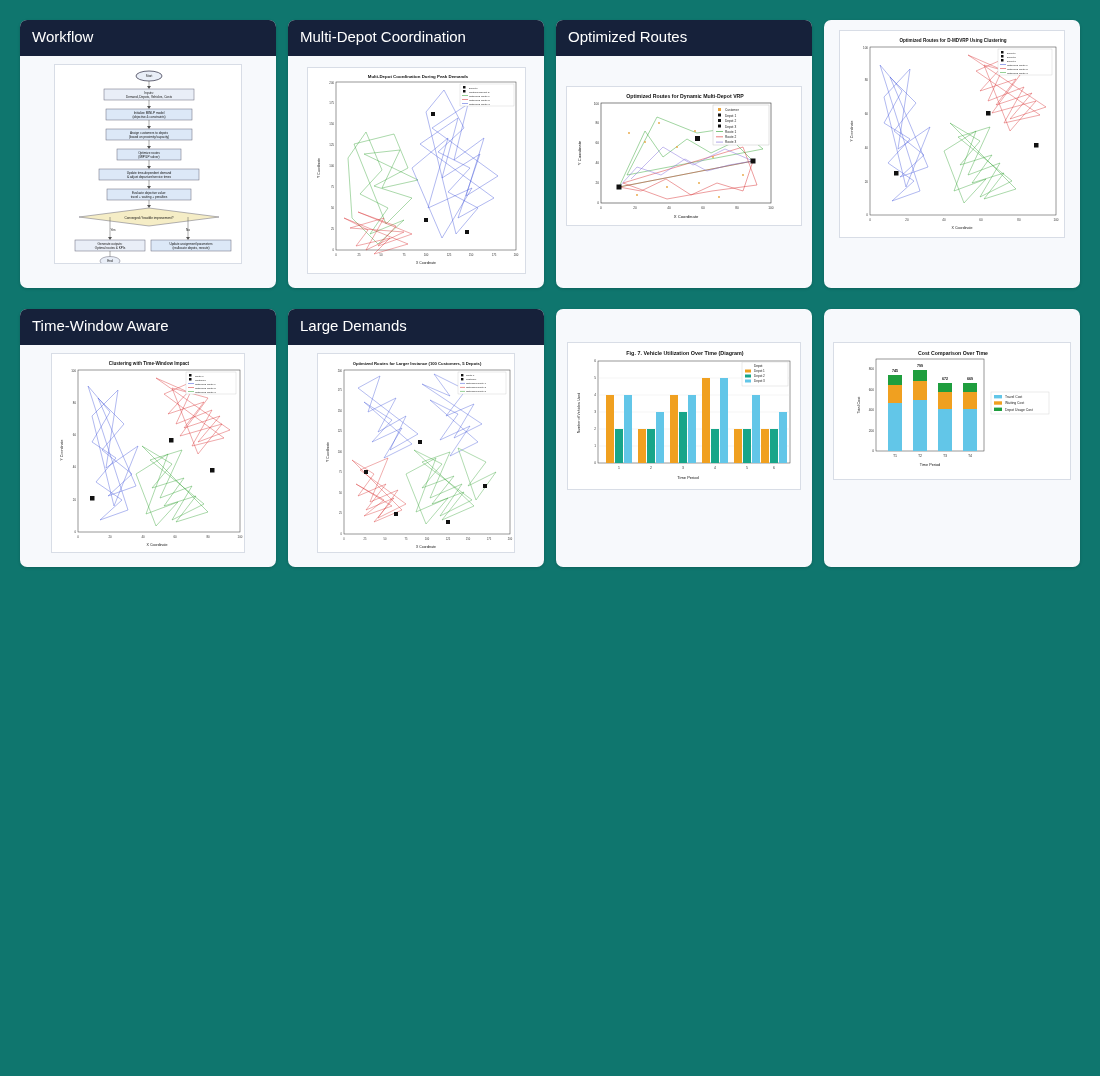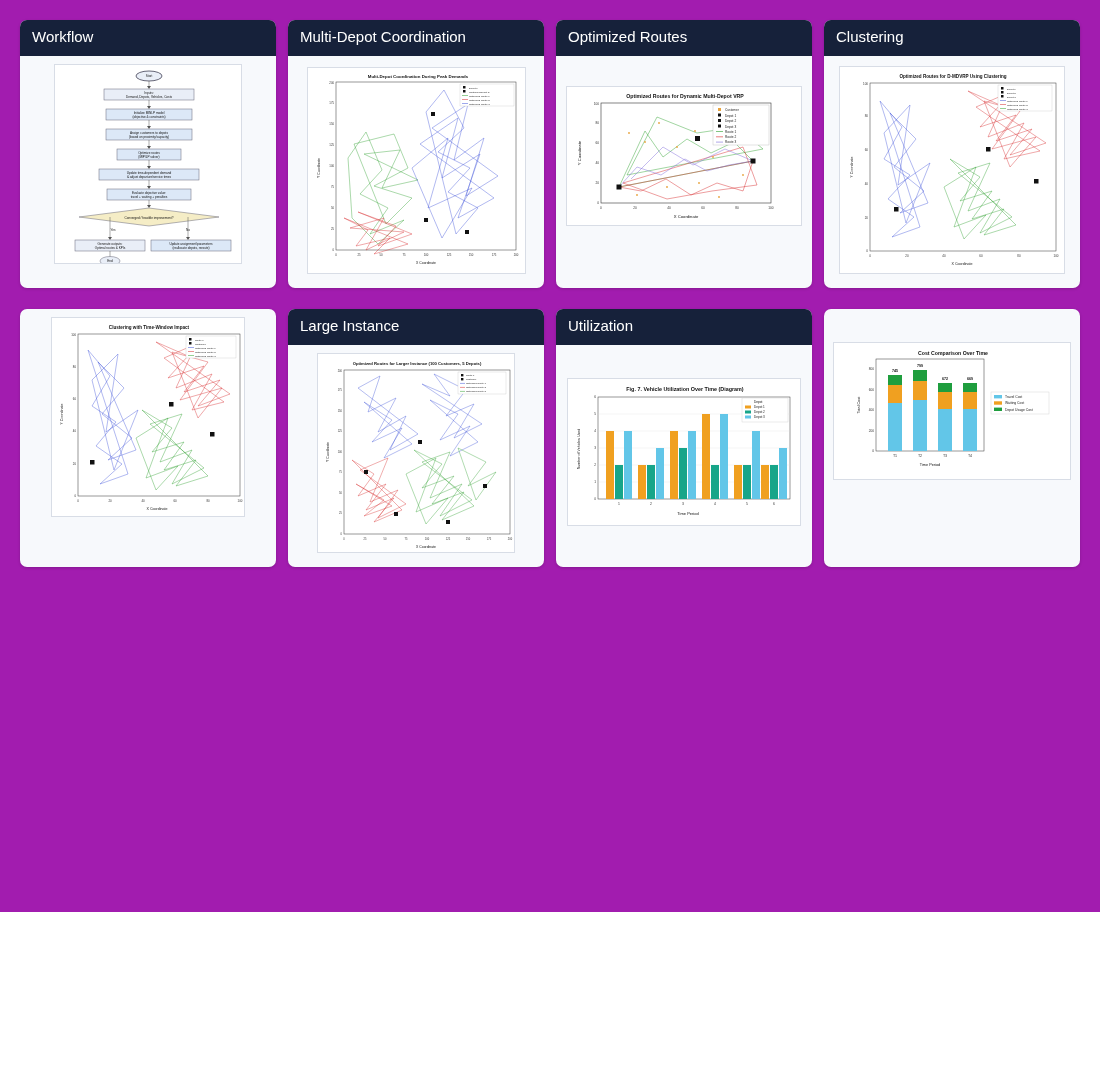--- a/index.html
+++ b/index.html
@@ -3,23 +3,23 @@
 <meta charset="utf-8">
 <style>
   html, body {
     margin: 0;
     padding: 0;
     background: #ffffff;
     font-family: "Liberation Sans", sans-serif;
   }
   #page {
     width: 1100px;
-    height: 912px;
+    height: 1076px;
     position: relative;
-    background: #a21caf;
+    background: #0f766e;
     overflow: hidden;
   }
   .grid {
     display: grid;
     grid-template-columns: repeat(4, 256px);
     gap: 21px 12px;
     padding: 20px 20px 0 20px;
     box-sizing: border-box;
   }
   .card {
@@ -289,21 +289,20 @@
               <text x="158" y="51.1" font-size="3.2" fill="#222" font-family="Liberation Sans, sans-serif">Route 2</text>
               <line x1="149" y1="55.1" x2="156" y2="55.1" stroke="#7b68d9" stroke-width="0.6"></line>
               <text x="158" y="56.4" font-size="3.2" fill="#222" font-family="Liberation Sans, sans-serif">Route 3</text>
             </g>
           </svg>
         </div>
       </div>
     </div>
 
     <div class="card">
-      <div class="card-header">Clustering</div>
       <div class="card-body">
         <div class="figure" style="width:226px;height:208px;margin-top:2px;">
           <svg viewBox="0 0 226 208" width="226" height="208">
             <rect x="0" y="0" width="226" height="208" fill="#ffffff"></rect>
             <text x="113" y="11" text-anchor="middle" font-size="4.6" font-weight="bold" fill="#111" font-family="Liberation Sans, sans-serif">Optimized Routes for D-MDVRP Using Clustering</text>
             <rect x="30" y="16" width="186" height="168" fill="none" stroke="#333" stroke-width="0.5"></rect>
             <g fill="none" stroke-width="0.4">
               <polyline stroke="#3b4fd8" points="40,34 62,60 44,92 70,108 48,132 74,150 52,170 80,160 40,34"></polyline>
               <polyline stroke="#3b4fd8" points="50,46 76,72 54,100 84,124 60,146 88,136 50,46"></polyline>
               <polyline stroke="#3b4fd8" points="44,66 70,38 58,118 90,96 66,156 44,66"></polyline>
@@ -351,20 +350,21 @@
               <text x="167" y="38.6" font-size="2.5" fill="#222" font-family="Liberation Sans, sans-serif">Optimized Route 2</text>
               <line x1="160" y1="41.5" x2="166" y2="41.5" stroke="#2ca02c" stroke-width="0.5"></line>
               <text x="167" y="42.6" font-size="2.5" fill="#222" font-family="Liberation Sans, sans-serif">Optimized Route 3</text>
             </g>
           </svg>
         </div>
       </div>
     </div>
 
     <div class="card">
+      <div class="card-header">Time-Window Aware</div>
       <div class="card-body">
         <div class="figure" style="width:194px;height:200px;">
           <svg viewBox="0 0 194 200" width="194" height="200">
             <rect x="0" y="0" width="194" height="200" fill="#ffffff"></rect>
             <text x="97" y="11" text-anchor="middle" font-size="4.6" font-weight="bold" fill="#111" font-family="Liberation Sans, sans-serif">Clustering with Time-Window Impact</text>
             <rect x="26" y="16" width="162" height="162" fill="none" stroke="#333" stroke-width="0.5"></rect>
             <g fill="none" stroke-width="0.4">
               <polyline stroke="#3b4fd8" points="36,32 58,58 40,88 64,104 44,128 70,146 48,166 76,156 36,32"></polyline>
               <polyline stroke="#3b4fd8" points="46,44 72,70 50,96 80,120 56,142 84,132 46,44"></polyline>
               <polyline stroke="#3b4fd8" points="40,62 66,36 54,114 86,92 62,152 40,62"></polyline>
@@ -410,21 +410,21 @@
               <text x="143" y="34.6" font-size="2.5" fill="#222" font-family="Liberation Sans, sans-serif">Optimized Route 2</text>
               <line x1="136" y1="37.5" x2="142" y2="37.5" stroke="#2ca02c" stroke-width="0.5"></line>
               <text x="143" y="38.6" font-size="2.5" fill="#222" font-family="Liberation Sans, sans-serif">Optimized Route 3</text>
             </g>
           </svg>
         </div>
       </div>
     </div>
 
     <div class="card">
-      <div class="card-header">Large Instance</div>
+      <div class="card-header">Large Demands</div>
       <div class="card-body">
         <div class="figure" style="width:198px;height:200px;">
           <svg viewBox="0 0 198 200" width="198" height="200">
             <rect x="0" y="0" width="198" height="200" fill="#ffffff"></rect>
             <text x="99" y="11" text-anchor="middle" font-size="4.2" font-weight="bold" fill="#111" font-family="Liberation Sans, sans-serif">Optimized Routes for Larger Instance (100 Customers, 5 Depots)</text>
             <rect x="26" y="16" width="166" height="164" fill="none" stroke="#333" stroke-width="0.5"></rect>
             <g fill="none" stroke-width="0.38">
               <polyline stroke="#3b4fd8" points="40,34 62,22 50,58 78,44 60,78 88,62 72,96 100,80 40,34"></polyline>
               <polyline stroke="#3b4fd8" points="104,30 132,42 116,20 148,36 128,62 156,50 136,84 164,70 104,30"></polyline>
               <polyline stroke="#3b4fd8" points="46,48 74,66 54,88 84,74 66,104 94,90 46,48"></polyline>
@@ -480,21 +480,20 @@
               <text x="148" y="34.4" font-size="2.4" fill="#222" font-family="Liberation Sans, sans-serif">Optimized Route 2</text>
               <line x1="142" y1="37.4" x2="147" y2="37.4" stroke="#2ca02c" stroke-width="0.5"></line>
               <text x="148" y="38.4" font-size="2.4" fill="#222" font-family="Liberation Sans, sans-serif">Optimized Route 3</text>
             </g>
           </svg>
         </div>
       </div>
     </div>
 
     <div class="card">
-      <div class="card-header">Utilization</div>
       <div class="card-body">
         <div class="figure" style="width:234px;height:148px;margin-top:25px;">
           <svg viewBox="0 0 234 148" width="234" height="148">
             <rect x="0" y="0" width="234" height="148" fill="#ffffff"></rect>
             <text x="117" y="12" text-anchor="middle" font-size="5.4" font-weight="bold" fill="#111" font-family="Liberation Sans, sans-serif">Fig. 7. Vehicle Utilization Over Time (Diagram)</text>
             <rect x="30" y="18" width="192" height="102" fill="none" stroke="#333" stroke-width="0.5"></rect>
             <g stroke="#dddddd" stroke-width="0.3">
               <line x1="30" y1="103" x2="222" y2="103"></line>
               <line x1="30" y1="86" x2="222" y2="86"></line>
               <line x1="30" y1="69" x2="222" y2="69"></line>

